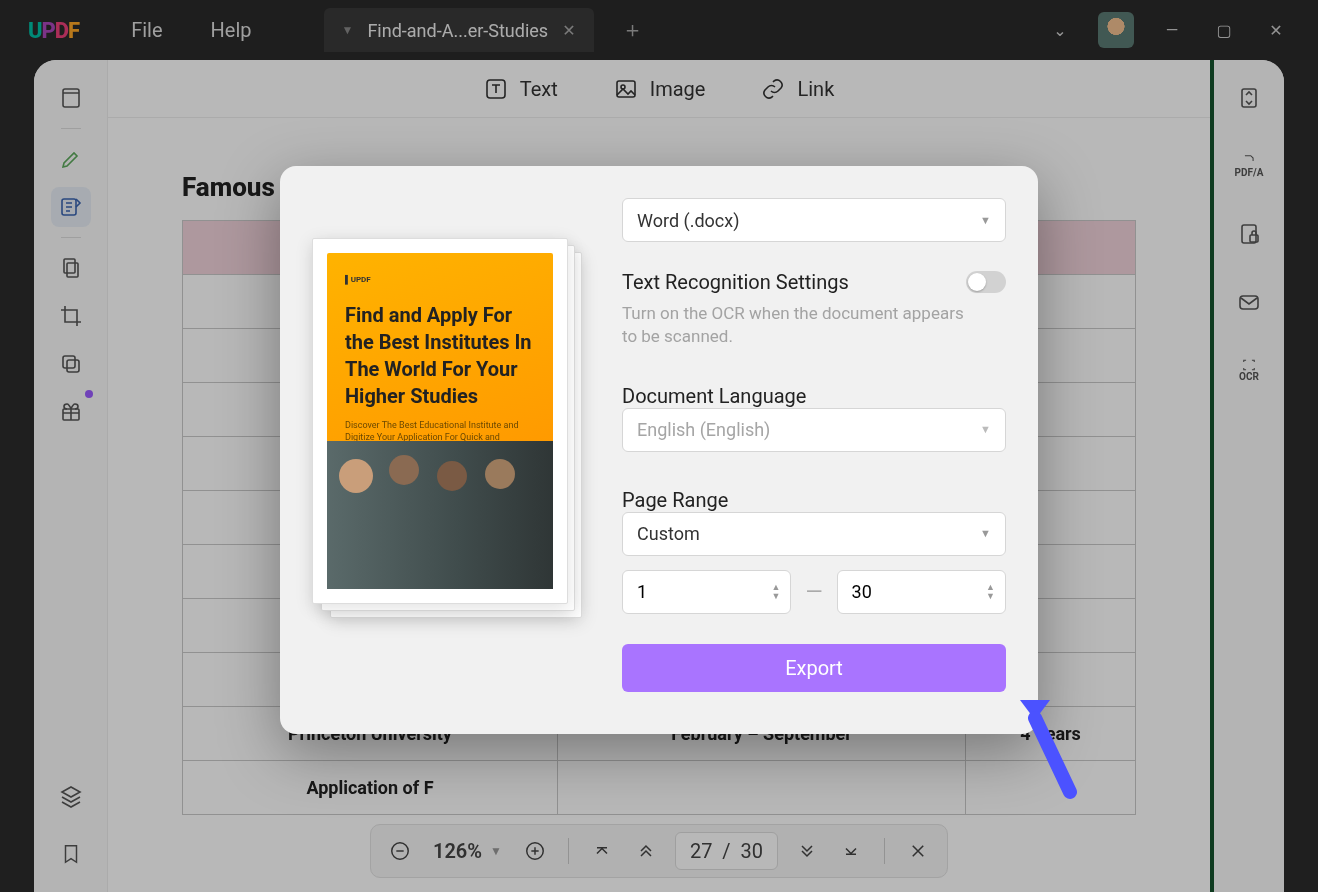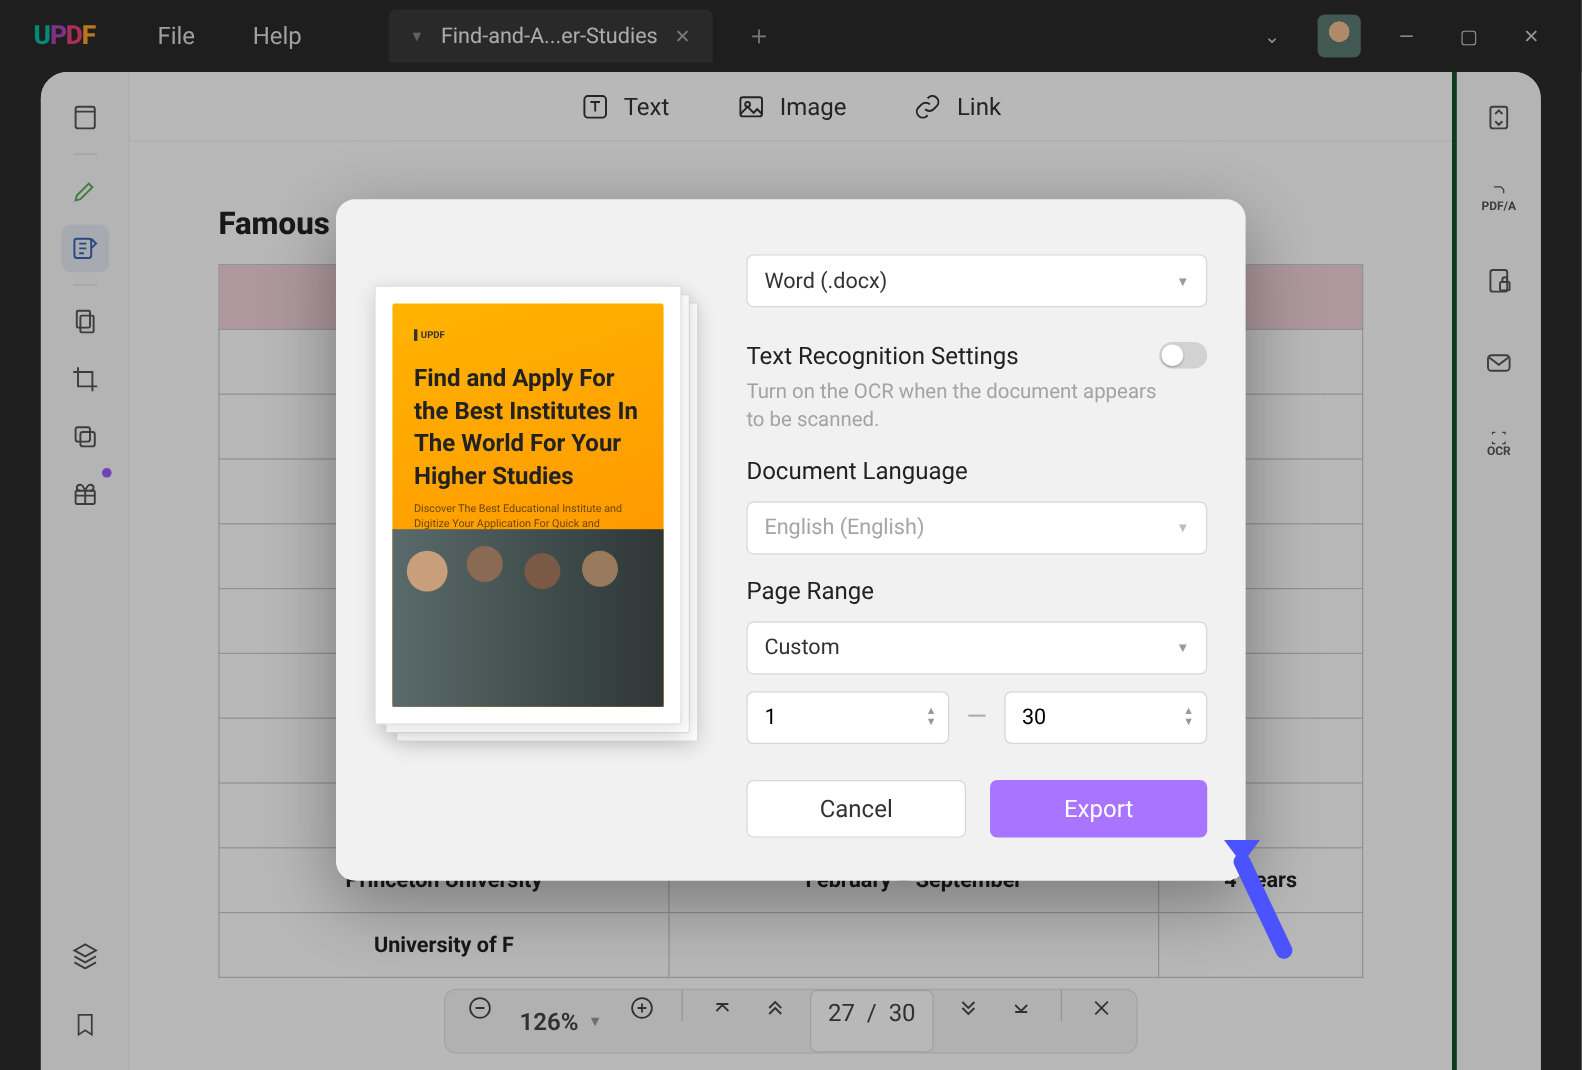--- a/index.html
+++ b/index.html
@@ -36,21 +36,21 @@
   .toolbar { height:58px; display:flex; align-items:center; justify-content:center; gap:56px; border-bottom:1px solid #eee; }
   .tool-item { display:flex; align-items:center; gap:12px; font-size:20px; color:#333; cursor:pointer; }
 
   .doc-area { position:absolute; top:58px; left:0; right:0; bottom:0; overflow:hidden; padding: 54px 74px 0; }
   .doc-title { font-size:26px; font-weight:800; color:#222; margin-bottom: 18px; }
   table.inst { width: 100%; border-collapse: collapse; background:#fff; }
   table.inst th, table.inst td { border:1px solid #c9c9c9; padding: 16px 12px; text-align:center; font-size:18px; color:#222; }
   table.inst th { background:#f1d3db; font-weight:700; }
 
   
-  .bottom-bar { position:absolute; left:50%; transform:translateX(-50%); bottom: 14px; height:54px; background:#f5f5f5; border:1px solid #e2e2e2; border-radius: 10px; display:flex; padding:0 14px; gap:14px; color:#444; z-index:5;}
+  .bottom-bar { position:absolute; left:50%; transform:translateX(-50%); bottom: 14px; height:54px; background:#f5f5f5; border:1px solid #e2e2e2; border-radius: 10px; display:flex; align-items:center; padding:0 14px; gap:14px; color:#444; z-index:5;}
   .bb-ic { width:30px; height:30px; display:flex; align-items:center; justify-content:center; cursor:pointer; }
   .bb-sep { width:1px; height:26px; background:#ccc; margin:0 4px; }
   .zoom { font-size:20px; font-weight:600; display:flex; align-items:center; gap:8px; margin: 0 4px;}
   .pager { background:#fff; border:1px solid #ddd; border-radius:6px; padding:6px 14px; font-size:20px; }
 
   
   .dim { position:absolute; inset:0; background:rgba(0,0,0,0.28); z-index:10; }
 
   
   .modal { position:absolute; z-index:20; top:166px; left:280px; width:758px; height:568px; background:#f1f1f1; border-radius:16px; box-shadow:0 18px 60px rgba(0,0,0,0.35); display:flex; padding:32px 32px 28px; gap:40px; }
@@ -62,23 +62,23 @@
   .cover { position:absolute; inset:14px; background:linear-gradient(160deg,#ffb300 0%, #ff9800 70%, #ff8f00 100%); border-radius:2px; padding:22px 18px 0; color:#222; }
   .cover .ctitle { font-size:20px; font-weight:700; line-height:1.35; }
   .cover .csub  { font-size:9px; color:#6b4800; margin-top:10px; line-height:1.3; }
   .cover .cimg { position:absolute; left:0; right:0; bottom:0; height:44%; background:linear-gradient(90deg,#5a6a6a 0%, #3f4b4b 60%, #2f3636 100%); }
   .cover .blob { position:absolute; border-radius:50%; background:#c99e7a; }
 
   .modal-right { flex:1; display:flex; flex-direction:column; }
   .mr-head { display:flex; align-items:center; justify-content:space-between; }
   .mr-head h3 { font-size:20px; font-weight:500; color:#222; }
   .gear { width:24px; height:24px; cursor:pointer; color:#555; }
-  .select { margin-top:14px; height:44px; background:#fff; border:1px solid #d6d6d6; border-radius:6px; display:flex; align-items:center; justify-content:space-between; padding:16px 14px; font-size:18px; color:#333; cursor:pointer; }
+  .select { height:44px; background:#fff; border:1px solid #d6d6d6; border-radius:6px; display:flex; align-items:center; justify-content:space-between; padding:16px 14px; font-size:18px; color:#333; cursor:pointer; }
   .select.disabled { color:#a5a5a5; }
-  .sect-title { font-size:20px; color:#222; margin-top:18px; }
+  .sect-title { font-size:20px; color:#222; margin-top:36px; }
   .ocr-row { display:flex; align-items:center; justify-content:space-between; margin-top:28px; }
   .toggle { width:40px; height:22px; background:#d2d2d2; border-radius:11px; position:relative; cursor:pointer; }
   .toggle::after { content:""; position:absolute; top:2px; left:2px; width:18px; height:18px; background:#fff; border-radius:50%; box-shadow:0 1px 2px rgba(0,0,0,.25);}
   .ocr-desc { color:#a3a3a3; font-size:17px; margin-top:8px; line-height:1.35; max-width: 360px;}
   .range-row { display:flex; align-items:center; gap:14px; margin-top:14px; }
   .numbox { flex:1; height:44px; background:#fff; border:1px solid #d6d6d6; border-radius:6px; display:flex; align-items:center; justify-content:space-between; padding:0 10px 0 14px; font-size:18px; }
   .spin { display:flex; flex-direction:column; gap:0px; color:#999; font-size:9px; line-height:1; }
   .dash { color:#aaa; font-size:22px; }
   .btn-row { display:flex; gap:20px; margin-top:30px; }
   .btn { flex:1; height:48px; border-radius:6px; font-size:20px; display:flex; align-items:center; justify-content:center; cursor:pointer; }
@@ -279,21 +279,21 @@
               <td>Y</td>
               <td></td>
               <td></td>
             </tr>
           <tr>
               <td style="font-weight:700">Princeton University</td>
               <td style="font-weight:700">February – September</td>
               <td style="font-weight:700">4 Years</td>
             </tr>
           <tr>
-              <td style="font-weight:700">University of F</td>
+              <td style="font-weight:700">Application of F</td>
               <td></td>
               <td></td>
             </tr>
         </tbody>
       </table>
     </div>
   </div>
 
   <div class="bottom-bar">
     <div class="bb-ic">
@@ -394,21 +394,20 @@
           <div class="spin">▲<br>▼</div>
         </div>
       <div class="dash">—</div>
       <div class="numbox">
           <span>30</span>
           <div class="spin">▲<br>▼</div>
         </div>
     </div>
 
     <div class="btn-row">
-      <div class="btn cancel">Cancel</div>
       <div class="btn export">Export</div>
     </div>
   </div>
 </div>
 
 <svg class="arrow" viewBox="0 0 84 100">
   <polygon points="20,0 50,0 35,20" fill="#4b52ff"></polygon>
   <path d="M35 18 L70 92" stroke="#4b52ff" stroke-width="14" stroke-linecap="round"></path>
 </svg>
 

